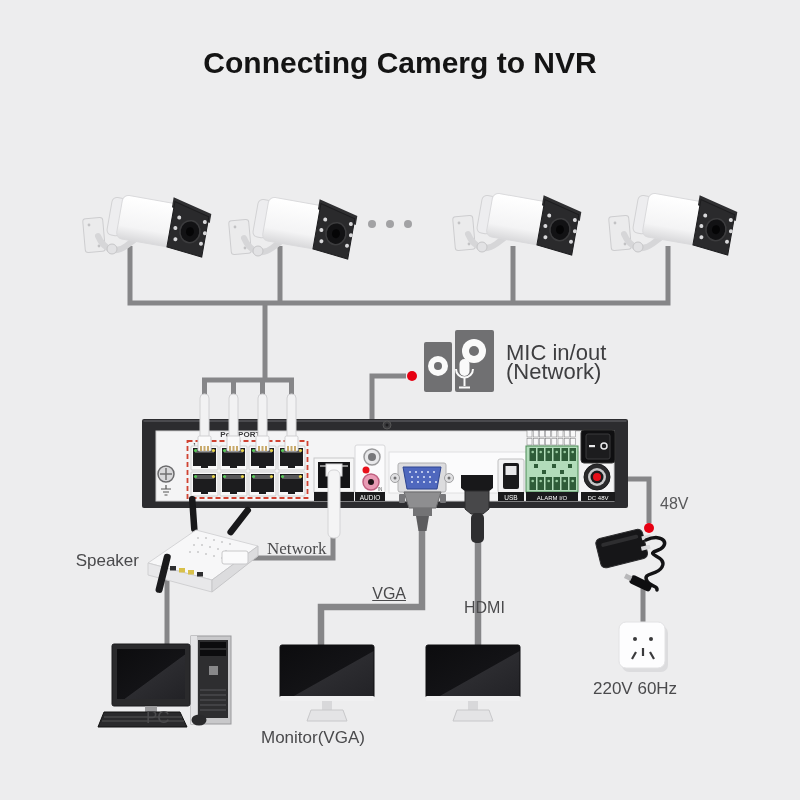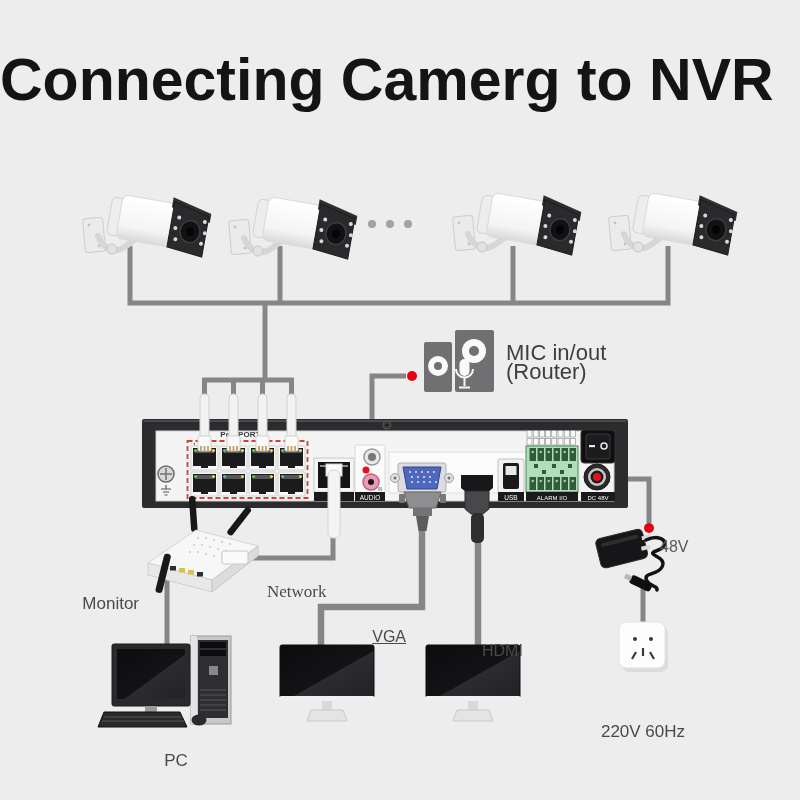--- a/index.html
+++ b/index.html
@@ -1,23 +1,23 @@
 <!DOCTYPE html>
 <html><head>
 <meta charset="utf-8">
 <style>
   html,body{margin:0;padding:0;background:#ededee;}
   .canvas{position:relative;width:800px;height:800px;background:#ededee;overflow:hidden;
           font-family:"Liberation Sans",sans-serif;}
   .scene{position:absolute;left:0;top:0;}
-  .title{position:absolute;left:0;top:46px;width:100%;text-align:left;
-         font-size:59px;font-weight:800;color:#141414;letter-spacing:0px;}
-  .lbl{position:absolute;font-size:17px;color:#4a4a4c;margin-top:43px;}
+  .title{position:absolute;left:0;top:46px;width:100%;text-align:center;
+         font-size:30px;font-weight:800;color:#141414;letter-spacing:0px;}
+  .lbl{position:absolute;font-size:17px;color:#4a4a4c;}
   .lbl.small{font-size:16px;}
-  .center{text-align:center;}
+  .center{text-align:left;}
   .right{text-align:right;}
   .miclbl{position:absolute;left:506px;top:343px;font-size:22px;color:#3e3e40;line-height:19px;}
 </style>
 </head>
 <body>
 
 <div class="canvas">
 
 <svg class="scene" width="800" height="800" viewBox="0 0 800 800">
   <defs>
@@ -376,24 +376,25 @@
     <path d="M104 712 L180 712 L187 727 L98 727 Z" fill="#2a2a2c" stroke="#111"></path>
     <path d="M104 717 H182 M102 721 H184" stroke="#555" stroke-width="1.2"></path>
     <ellipse cx="199" cy="720" rx="7.5" ry="5.5" fill="#2a2a2c"></ellipse>
   </g>
 </svg>
 
 <div class="title">Connecting Camerg to NVR</div>
 
 <div class="miclbl">
   <div>MIC in/out</div>
-  <div>(Router)</div>
+  <div>(Network)</div>
 </div>
 
-<div class="lbl right" style="left:73px;top:551px;width:66px;">Monitor</div>
+<div class="lbl right" style="left:73px;top:551px;width:66px;">Speaker</div>
 <div class="lbl" style="left:267px;top:539px;font-family:Liberation Serif, serif;">Network</div>
 <div class="lbl small right" style="left:350px;top:585px;width:56px;text-decoration:underline;">VGA</div>
-<div class="lbl small" style="left:482px;top:599px;">HDMI</div>
+<div class="lbl small" style="left:464px;top:599px;">HDMI</div>
 <div class="lbl small" style="left:660px;top:495px;color:#58585a;">48V</div>
 <div class="lbl center" style="left:593px;top:679px;width:100px;">220V 60Hz</div>
 <div class="lbl center" style="left:146px;top:708px;width:60px;">PC</div>
+<div class="lbl center" style="left:261px;top:728px;width:132px;">Monitor(VGA)</div>
 
 </div>
 
 </body></html>

